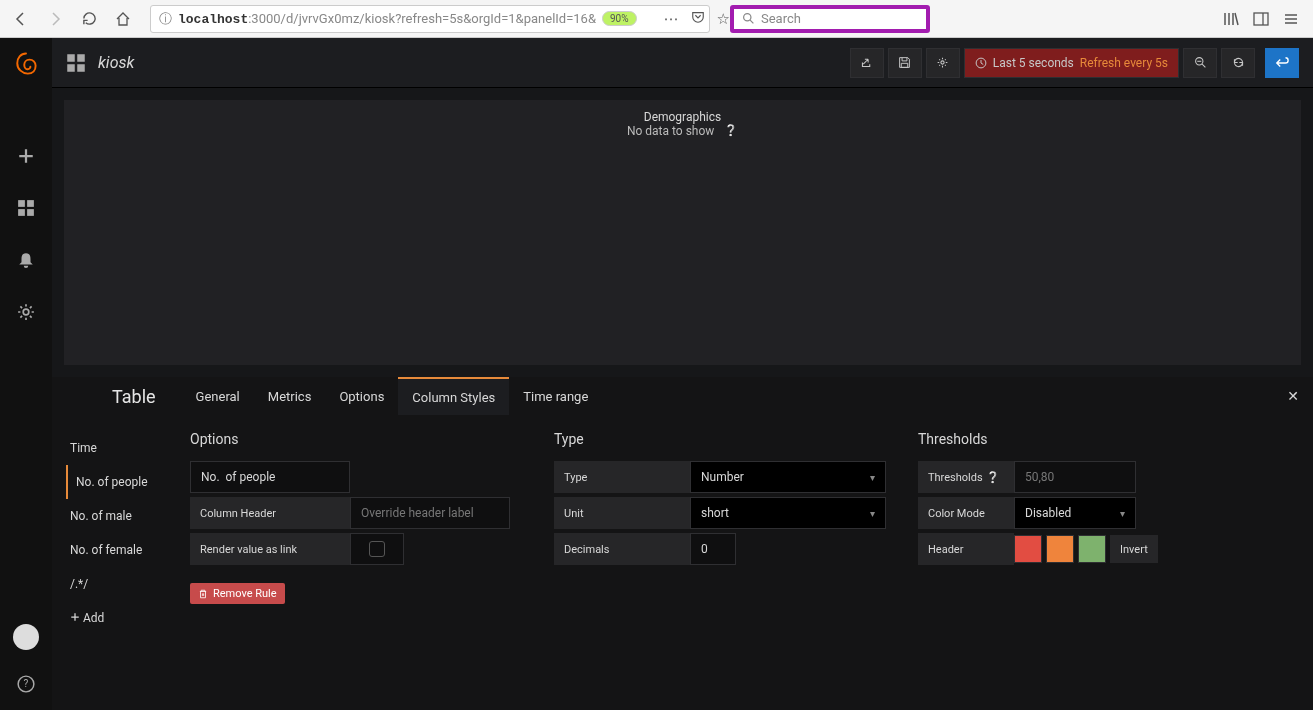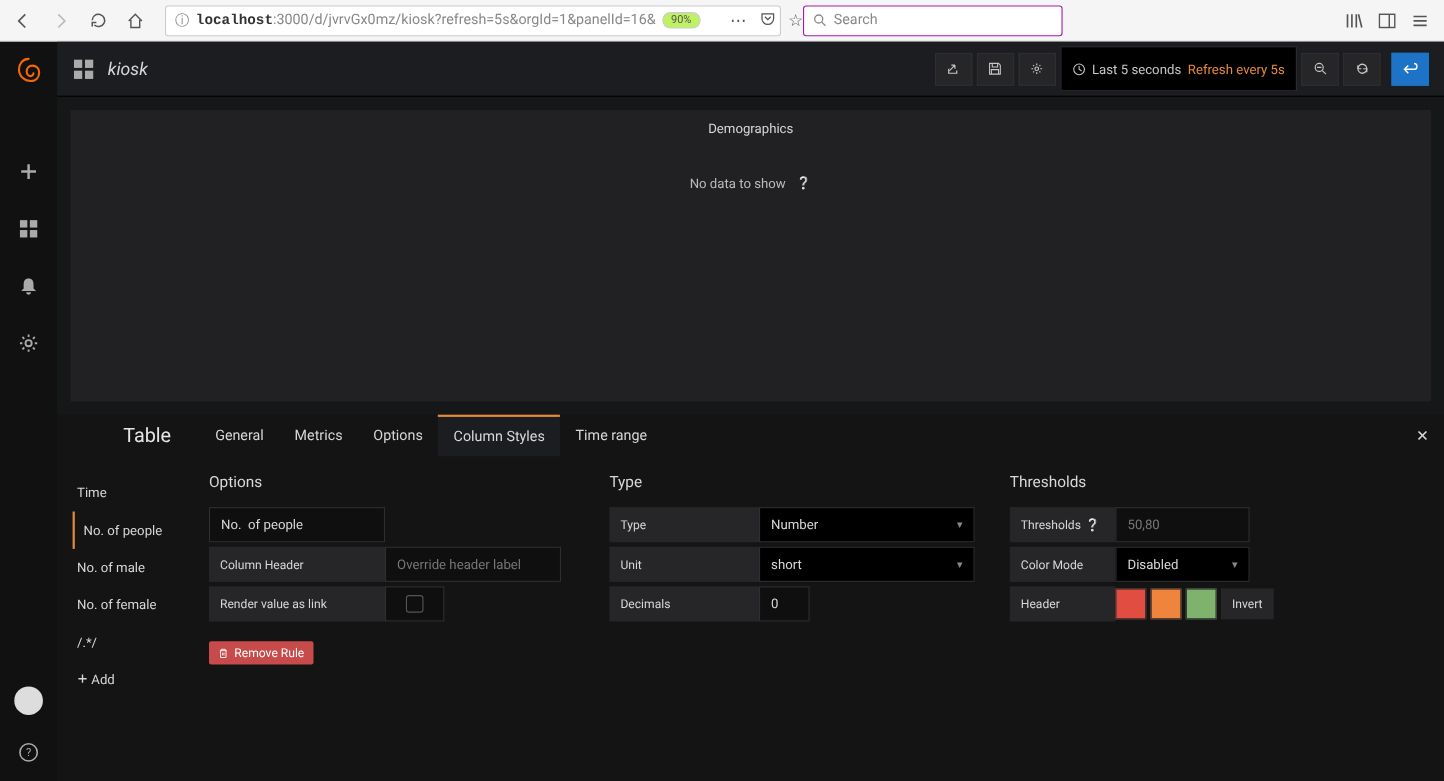--- a/index.html
+++ b/index.html
@@ -8,45 +8,45 @@
 
 .browser-chrome { height: 38px; background: #f5f5f5; border-bottom: 1px solid #ccc; display: flex; align-items: center; padding: 0 6px; gap: 4px; }
 .nav-btn { width: 30px; height: 30px; display: flex; align-items: center; justify-content: center; color: #555; cursor: pointer; border-radius: 3px; }
 .nav-btn.disabled { color: #bbb; }
 .url-bar { flex: 1; height: 28px; background: #fff; border: 1px solid #ccc; border-radius: 3px; display: flex; align-items: center; padding: 0 8px; margin: 0 8px; gap: 6px; font-size: 13px; max-width: 560px; }
 .url-bar .info-icon { color: #888; font-size: 13px; }
 .url-part-bold { font-weight: 600; color: #333; font-family: Liberation Mono, monospace; }
 .url-part-rest { color: #888; white-space: nowrap; overflow: hidden; text-overflow: ellipsis; }
 .zoom-badge { font-size: 10px; background: #bef264; border: 1px solid #ccc; border-radius: 8px; padding: 1px 7px; color: #555; margin-right: 17px; }
 .url-icons { display: flex; gap: 12px; color: #555; font-size: 15px; }
-.search-bar { width: 236px; height: 28px; background: #fff; border: 1px solid #a21caf; border-radius: 3px; display: flex; align-items: center; padding: 0 8px; gap: 6px; font-size: 13px; color: #888; margin-left: 8px; }
+.search-bar { width: 200px; height: 28px; background: #fff; border: 4px solid #a21caf; border-radius: 3px; display: flex; align-items: center; padding: 0 8px; gap: 6px; font-size: 13px; color: #888; margin-left: 8px; }
 .browser-right { margin-left: auto; display: flex; gap: 14px; color: #555; font-size: 16px; padding-right: 8px; }
 
 
 .grafana { display: flex; height: calc(710px - 38px); }
 .left-rail { width: 52px; background: #111; display: flex; flex-direction: column; align-items: center; padding-top: 10px; }
 .rail-icon { width: 32px; height: 32px; display: flex; align-items: center; justify-content: center; color: #aaa; margin-bottom: 20px; cursor: pointer; }
 .rail-logo svg { width: 28px; height: 28px; }
 .rail-spacer { flex: 1; }
 .rail-avatar { width: 26px; height: 26px; border-radius: 50%; background: #ddd; margin-bottom: 18px; }
 .main { flex: 1; display: flex; flex-direction: column; background: #161719; }
 
 
 .topbar { height: 50px; background: #1c1d20; display: flex; align-items: center; padding: 0 14px; border-bottom: 1px solid #000; }
 .topbar-left { display: flex; align-items: center; gap: 12px; color: #d8d8d8; font-style: italic; }
 .topbar-title { font-size: 16px; }
 .topbar-right { margin-left: auto; display: flex; align-items: center; gap: 4px; }
 .btn-square { width: 34px; height: 30px; background: #262628; border: 1px solid #2f2f32; display: flex; align-items: center; justify-content: center; color: #c7c7c7; cursor: pointer; font-size: 13px; }
-.time-pill { height: 41px; background: #000000; border: 1px solid #2f2f32; display: flex; align-items: center; padding: 0 10px; color: #c7c7c7; font-size: 12px; gap: 6px; cursor: pointer; margin-left: 0; }
+.time-pill { height: 30px; background: #7f1d1d; border: 1px solid #2f2f32; display: flex; align-items: center; padding: 0 10px; color: #c7c7c7; font-size: 12px; gap: 6px; cursor: pointer; margin-left: 0; }
 .time-pill .refresh { color: #e78a3a; }
 .btn-blue { background: #1d74c7; border-color: #1d74c7; color: #fff; }
 
 
 .panel-area { padding: 12px; }
-.panel { background: #212124; height: 265px; display: flex; flex-direction: column; align-items: center; gap: 36px; }
+.panel { background: #212124; height: 265px; display: flex; flex-direction: column; align-items: center; }
 .panel-title { color: #d8d8d8; font-size: 12px; padding-top: 10px; }
 .panel-body { flex: 1; display: flex; justify-content: center; color: #bbb; font-size: 12px; gap: 6px; }
 
 
 .editor-header { height: 38px; display: flex; align-items: center; padding: 0 14px; background: #141415; }
 .editor-label { color: #e6e6e6; font-size: 18px; margin-right: 26px; margin-left: 46px; }
 .etab { color: #d8d8d8; font-size: 13px; padding: 0 14px; height: 38px; display: flex; align-items: center; cursor: pointer; }
 .etab.active { border-top: 2px solid #e78a3a; background: #1c1d20; }
 .editor-close { margin-left: auto; color: #d8d8d8; cursor: pointer; font-size: 14px; }
 

